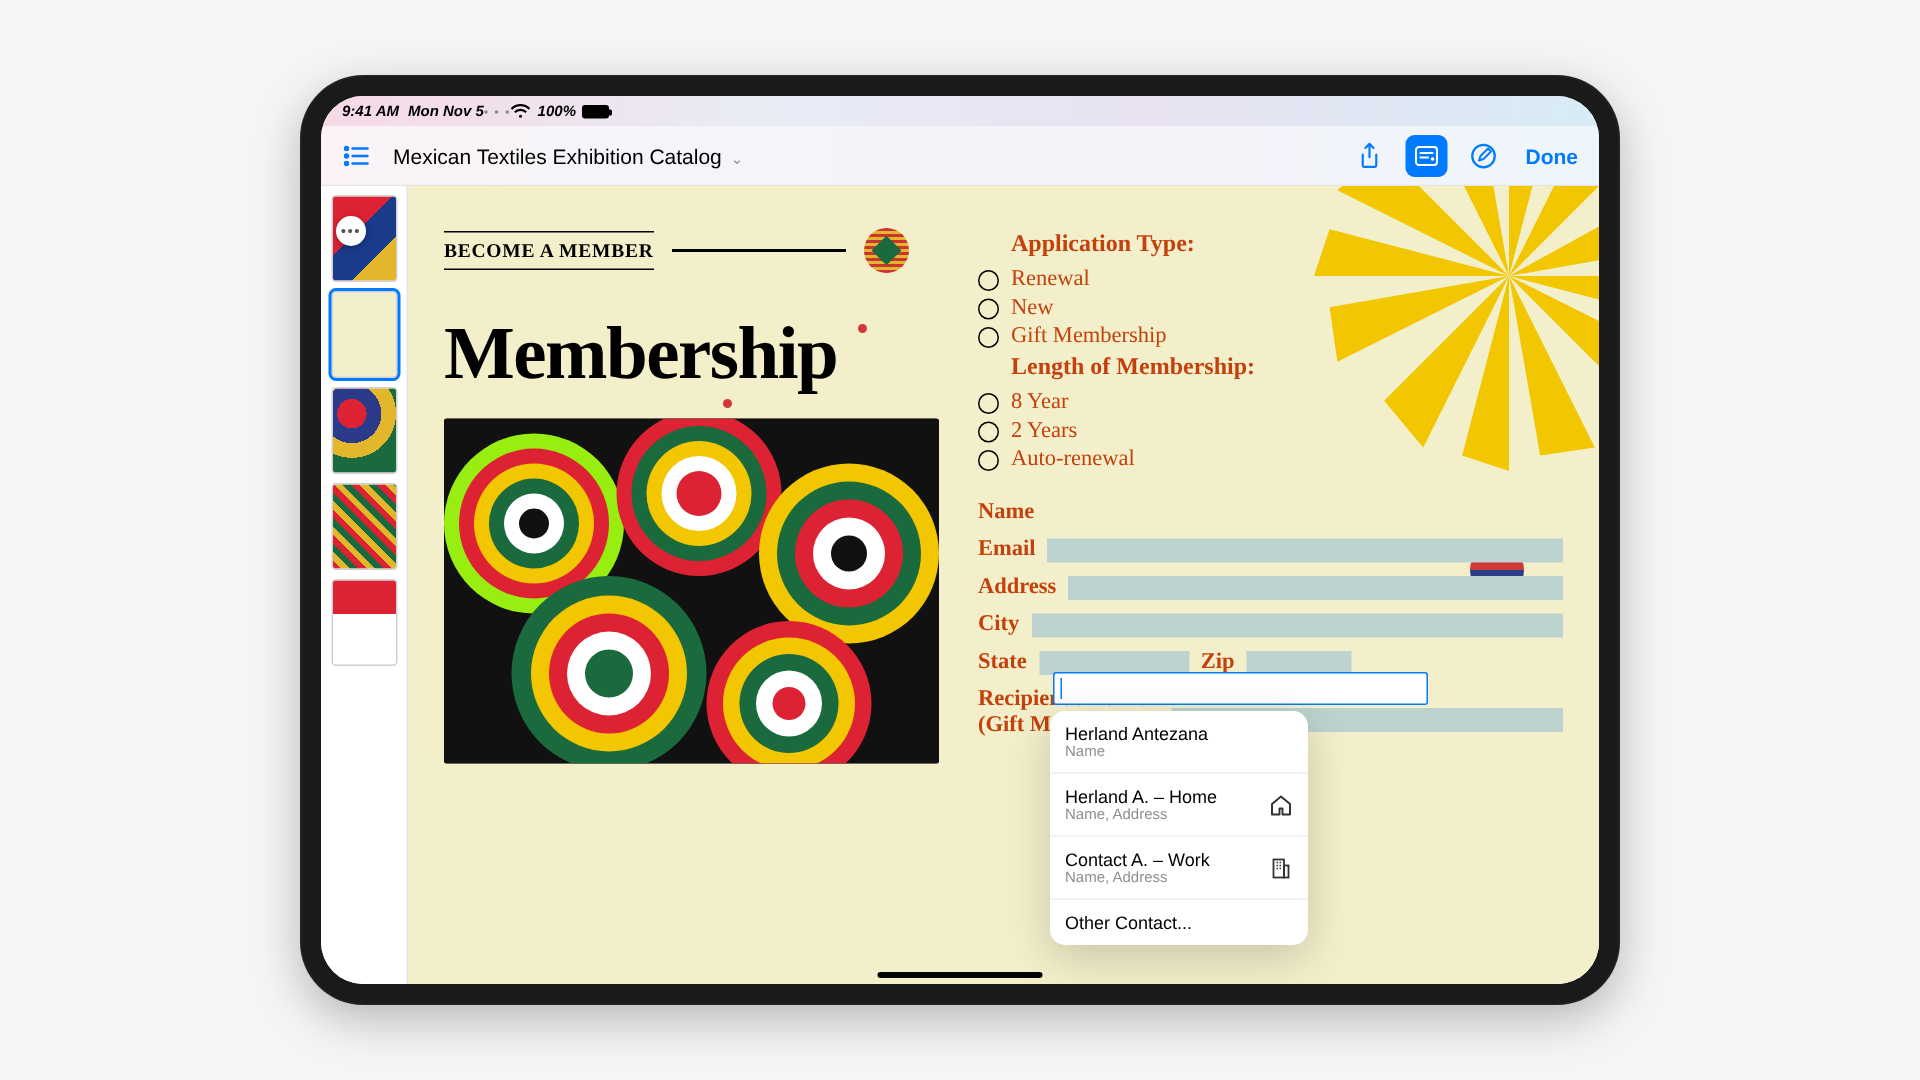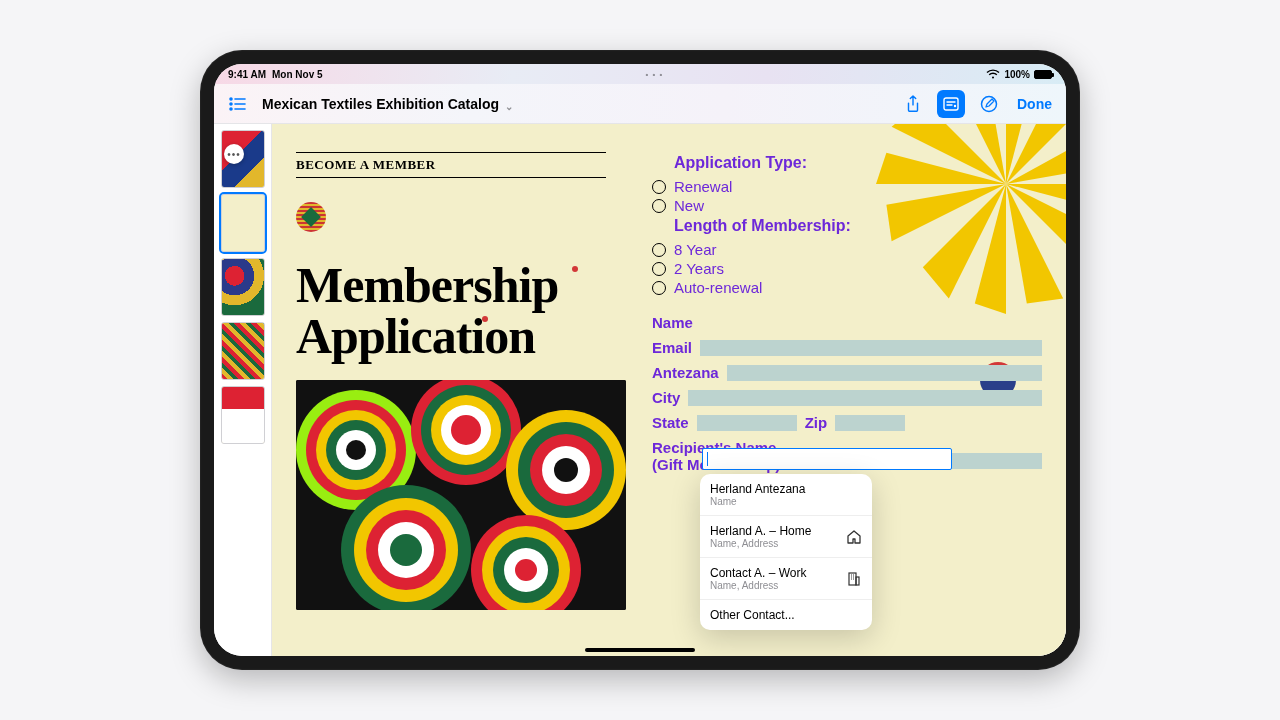--- a/index.html
+++ b/index.html
@@ -31,25 +31,26 @@
     display: flex;
     flex-direction: column;
     position: relative;
   }
   
   .statusbar {
     height: 20px;
     background: linear-gradient(90deg, #f7d9e6 0%, #e8ecf5 35%, #e8e2f2 65%, #d8ecf5 100%);
     display: flex;
     align-items: center;
-    justify-content: space-between;
+    justify-content: flex-start;
     padding: 6px 14px;
     font-size: 10px;
     font-weight: 600;
     color: #000;
+    font-style: italic;
   }
   .statusbar .left { display: flex; gap: 6px; }
   .statusbar .center { font-size: 8px; letter-spacing: 1px; opacity: .4; }
   .statusbar .right { display: flex; align-items: center; gap: 4px; }
   .battery {
     width: 18px; height: 9px; border: 1px solid #000; border-radius: 2px; position: relative;
     background: #000;
   }
   .battery::after { content:''; position:absolute; right:-3px; top:2px; width:2px; height:4px; background:#000; border-radius:0 1px 1px 0;}
   
@@ -59,21 +60,21 @@
     gap: 10px;
     background: linear-gradient(90deg, #fbf3f6 0%, #f4f5fa 30%, #f5f2f9 60%, #eef6fb 100%);
     border-bottom: 1px solid #e5e5e8;
   }
   .toolbar .spacer { flex: 1; }
   .icon-btn {
     width: 28px; height: 28px; border-radius: 6px; display:flex; align-items:center; justify-content:center;
     color: #007aff; cursor: pointer;
   }
   .icon-btn.filled { background: #007aff; color: #fff; }
-  .doc-title { font-size: 14px; font-weight: 700; color:#000; display:flex; align-items:flex-end; gap:6px; }
+  .doc-title { font-size: 14px; font-weight: 400; color:#000; display:flex; align-items:flex-end; gap:6px; }
   .chevron { font-size:10px; color:#8e8e93; }
   .done { color:#007aff; font-size:14px; font-weight:600; cursor:pointer; padding:0 4px;}
   
   .main { flex:1; display:flex; overflow:hidden; }
   .thumbs {
     width: 58px; background:#fff; border-right:1px solid #e5e5e8; padding:6px 0;
     display:flex; flex-direction:column; align-items:center; gap:6px;
   }
   .thumb {
     width: 44px; height: 58px; border-radius:3px; border:1px solid #d0d0d4;
@@ -97,42 +98,42 @@
   .dot-rb {
     position:absolute; right:50px; top:238px; width:36px; height:36px; border-radius:50%;
     background: linear-gradient(180deg, #d23838 0 50%, #2a3f8a 50% 100%);
   }
   
   .kicker {
     font-family: Georgia, 'Times New Roman', serif; font-weight:700; font-size:13px; letter-spacing:.5px;
     border-top:1.5px solid #000; border-bottom:1.5px solid #000; display:inline-block;
     padding:4px 0;
   }
-  .kicker-row { display:flex; gap:12px; width:310px;flex-direction:column; }
+  .kicker-row { display:flex; align-items:center; gap:12px; width:310px; }
   .kicker-line { flex:1; height:1.5px; background:#000; }
   .badge-cir {
     width:30px; height:30px; border-radius:50%;
     background: repeating-linear-gradient(0deg,#c33 0 2px,#e2b72b 2px 4px);
     display:flex;align-items:center;justify-content:center;
   }
   .badge-cir .dia { width:14px; height:14px; transform:rotate(45deg); background:#1a6a3d; }
   .title {
     font-family: Liberation Serif, serif;
     font-weight: 600; font-size: 50px; line-height:1.02; letter-spacing:-1px;
     margin-top:28px; color:#000; position:relative; width:330px;
   }
   .title .rdot { position:absolute; width:6px; height:6px; border-radius:50%; background:#d23838; }
   .art {
     margin-top:18px; width:330px; height:230px; border-radius:2px; overflow:hidden;
     background:#000; position:relative;
   }
   
   .form-col {
     position:absolute; left:380px; top:30px; right:24px;
-    font-family: Liberation Sans, sans-serif; color:#6d28d9;
+    font-family: Liberation Serif, serif; color:#c2410c;
   }
   .group-title { font-weight:700; font-size:16px; margin-bottom:6px; }
   .radio-row { display:flex; align-items:center; gap:8px; font-size:15px; margin:2px 0; }
   .radio { width:14px; height:14px; border:1.5px solid #000; border-radius:50%; }
   .sect2 { margin-top:3px; }
   .fields { margin-top:18px; }
   .field-row { display:flex; align-items:flex-end; gap:8px; margin:8px 0; font-size:15px; }
   .field-row .lbl { font-weight:700; white-space:nowrap; }
   .field-row .line { flex:1; height:16px; background:#bcd3cf; }
   .field-row .lineshort { width:70px; height:16px; background:#bcd3cf; }
@@ -268,21 +269,20 @@
           <div class="kicker-row">
             <span class="kicker">BECOME A MEMBER</span>
             <span class="kicker-line"></span>
             <span class="badge-cir">
                 <span class="dia"></span>
               </span>
           </div>
 
           <div class="title">
             <span>Membership</span><br>
-            <span>Application</span>
             <span class="rdot" style="left:276px; top:6px;"></span>
             <span class="rdot" style="left:186px; top:56px;"></span>
           </div>
 
           <div class="art">
             <svg viewBox="0 0 330 230" width="330" height="230">
               <rect width="330" height="230" fill="#111"></rect>
               <g>
                 <g transform="translate(60,70)">
                     <circle r="60" fill="#9e1"></circle>
@@ -327,20 +327,24 @@
           <div class="form-col">
             <div class="group-title" style="margin-left:22px">Application Type:</div>
             <div class="radio-row">
                 <span class="radio"></span>
                 <span>Renewal</span>
               </div>
             <div class="radio-row">
                 <span class="radio"></span>
                 <span>New</span>
               </div>
+            <div class="radio-row">
+                <span class="radio"></span>
+                <span>Gift Membership</span>
+              </div>
 
             <div class="sect2">
               <div class="group-title" style="margin-left:22px">Length of Membership:</div>
               <div class="radio-row">
                   <span class="radio"></span>
                   <span>8 Year</span>
                 </div>
               <div class="radio-row">
                   <span class="radio"></span>
                   <span>2 Years</span>
@@ -354,21 +358,21 @@
             <div class="fields">
               <div class="field-row">
                   <span class="lbl">Name</span>
                   <span class="line" style="opacity:0"></span>
                 </div>
               <div class="field-row">
                   <span class="lbl">Email</span>
                   <span class="line"></span>
                 </div>
               <div class="field-row">
-                  <span class="lbl">Antezana</span>
+                  <span class="lbl">Address</span>
                   <span class="line"></span>
                 </div>
               <div class="field-row">
                   <span class="lbl">City</span>
                   <span class="line"></span>
                 </div>
               <div class="field-row">
                 <span class="lbl">State</span>
                   <span class="line" style="max-width:100px"></span>
                 <span class="lbl">Zip</span>

